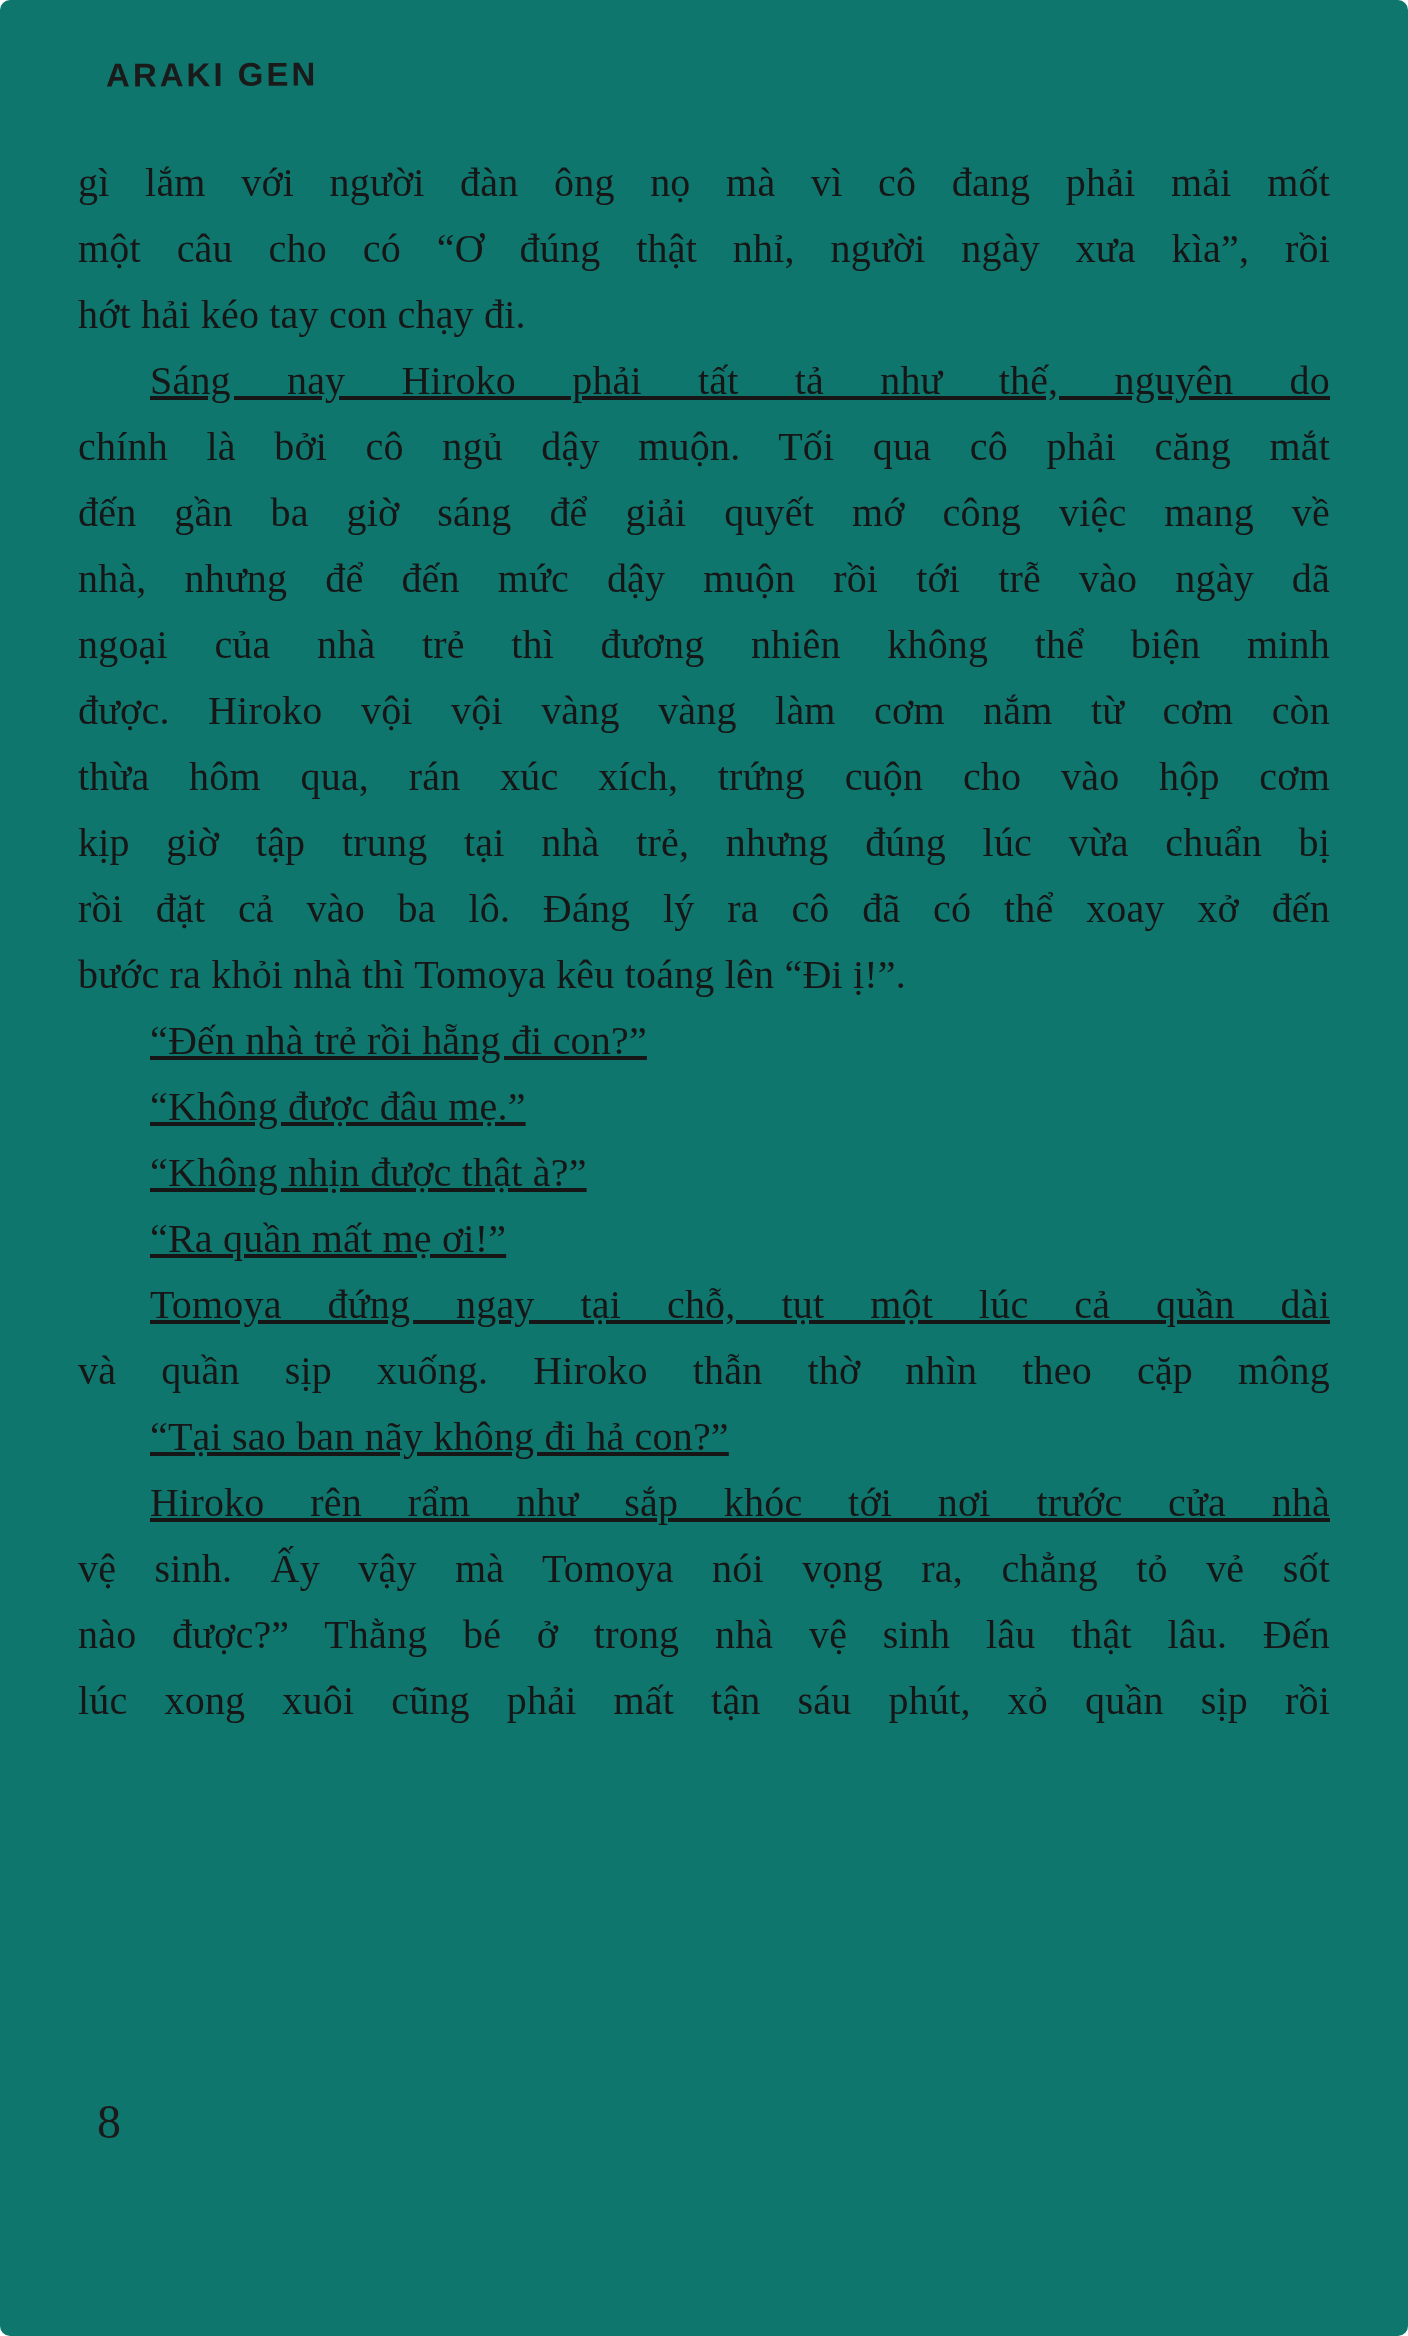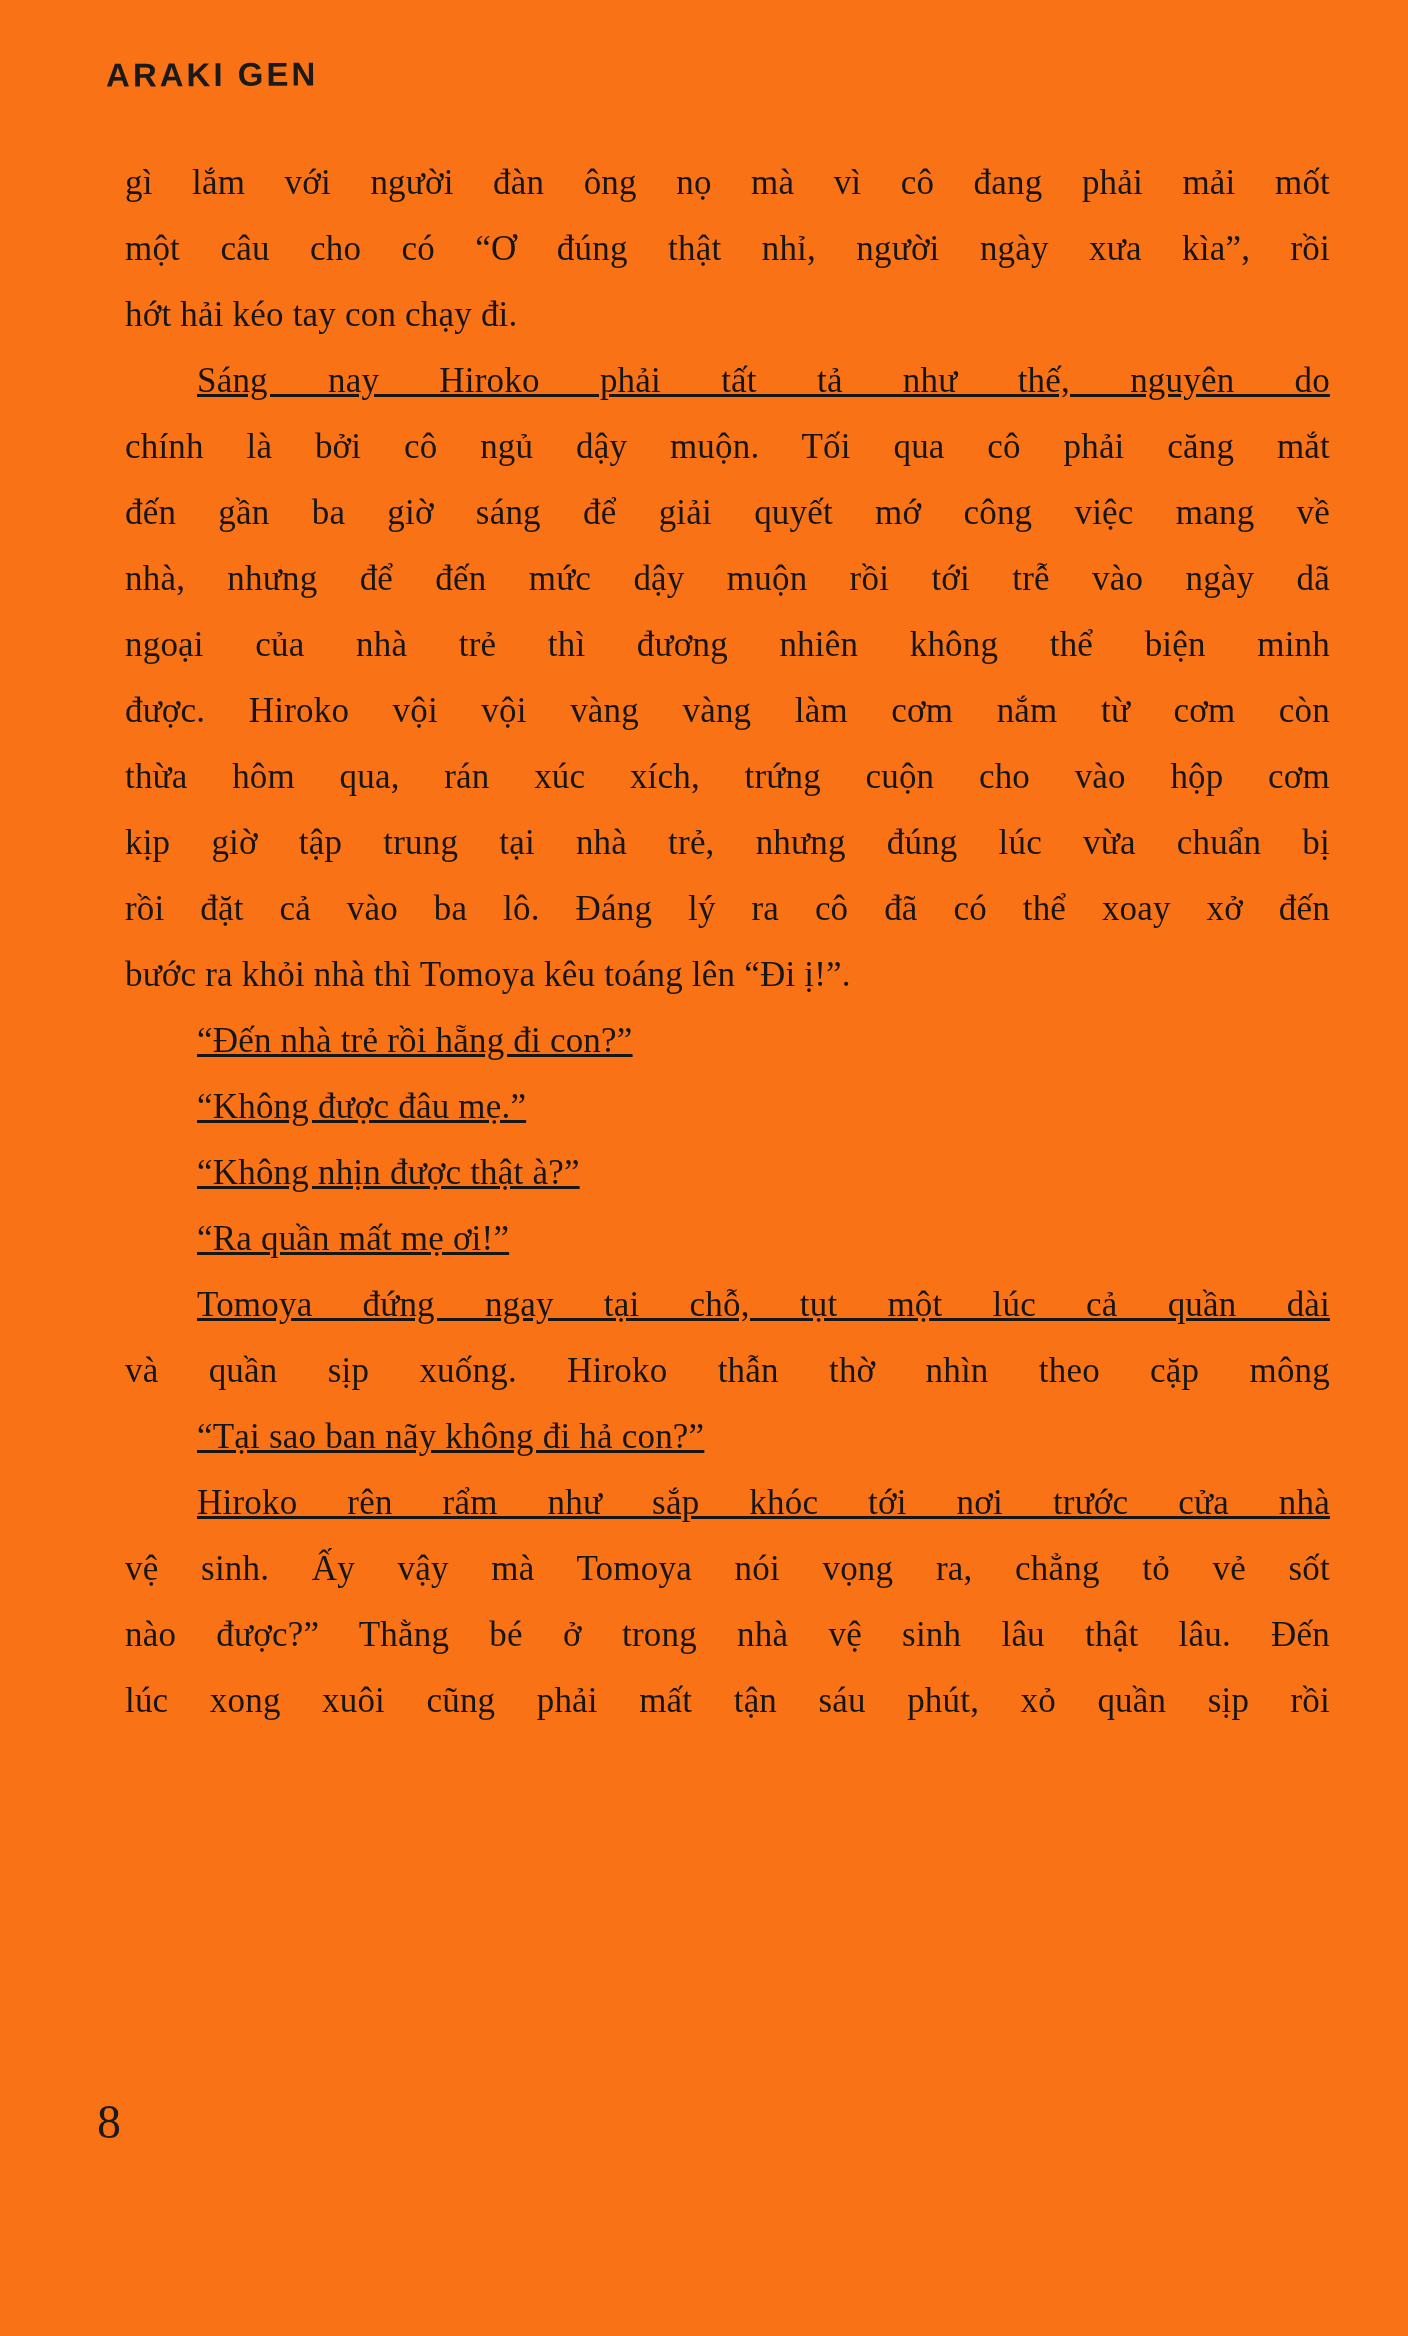--- a/index.html
+++ b/index.html
@@ -11,21 +11,22 @@
     position: relative;
     width: 1408px;
     height: 2336px;
     overflow: hidden;
     font-family: "Liberation Serif", "DejaVu Serif", serif;
     color: #161616;
   }
   .page {
     position: absolute;
     inset: 0;
-    background: #f97316;
+    background: #0f766e;
+    border-radius: 10px;
   }
   .running-header {
     position: absolute;
     left: 106px;
     top: 56px;
     font-family: "Liberation Sans", "DejaVu Sans", sans-serif;
     font-size: 33px;
     font-weight: 700;
     letter-spacing: 3px;
     color: #1a1a1a;
@@ -33,23 +34,22 @@
   }
   .text-block {
     position: absolute;
     left: 78px;
     top: 150px;
     width: 1252px;
   }
   .line {
     height: 66px;
     line-height: 66px;
-    font-size: 35px;
+    font-size: 40px;
     letter-spacing: 0.2px;
-    margin-left: 47px;
   }
   .line.just {
     text-align: justify;
     text-align-last: justify;
   }
   .line.indent {
     text-indent: 72px;
     text-decoration: underline;
   }
   .page-number {

